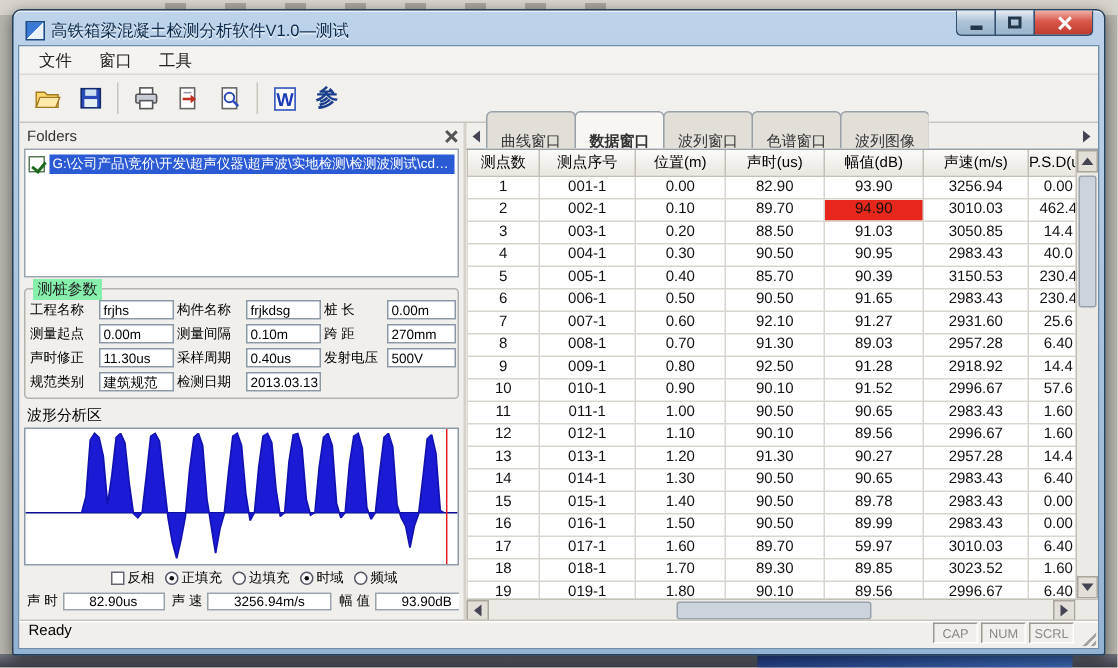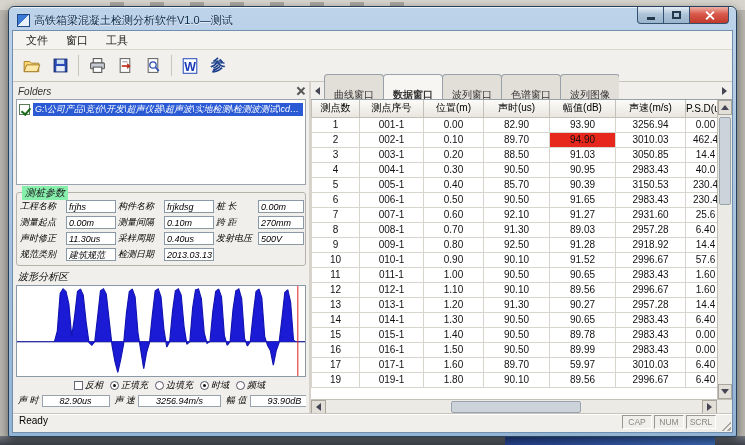--- a/index.html
+++ b/index.html
@@ -42,21 +42,21 @@
 
   .toolbar { height:32px; background:#f2f0ec; border-bottom:1px solid #c9c5bd; display:flex; align-items:center; padding-left:5px; }
   .tbtn { width:28px; height:26px; display:flex; align-items:center; justify-content:center; border:1px solid transparent; border-radius:2px; }
   .tsep { width:1px; height:21px; background:#c9c5bd; margin:0 4px; }
   .param-glyph { font-size:15px; font-weight:bold; color:#1b3e8c; }
 
   .main { flex:1; display:flex; min-height:0; }
 
   
   .left-panel { width:298px; flex:none; background:#f0efec; border-right:2px solid #d6d2ca;
-    display:flex; flex-direction:column; padding:1px 3px; position:relative; overflow:hidden;font-style:italic; }
+    display:flex; flex-direction:column; padding:1px 3px; position:relative; overflow:hidden; }
   .folders-header { height:16px; display:flex; align-items:center; font-size:10px; color:#333; padding:0 2px; position:relative; flex:none; }
   .x-icon { position:relative; width:9px; height:9px; }
   .x-icon::before,.x-icon::after { content:""; position:absolute; left:4px; top:0; width:1.6px; height:10px; background:#555; }
   .x-icon::before { transform:rotate(45deg); } .x-icon::after { transform:rotate(-45deg); }
   .panel-close { position:absolute; right:1px; top:3px; }
 
   .tree { height:86px; flex:none; background:#fff; border:1px solid #9aa4ae; overflow:hidden; padding:3px 2px; }
   .tree-item { display:flex; align-items:center; gap:3px; }
   .cbox { width:11px; height:11px; flex:none; background:#fff; border:1px solid #5a7a5a; position:relative; }
   .cbox.checked::after { content:""; position:absolute; left:2.5px; top:0.5px; width:4px; height:7px;
@@ -487,20 +487,29 @@
                 <tr>
                   <td>17</td>
                   <td>017-1</td>
                   <td>1.60</td>
                   <td>89.70</td>
                   <td>59.97</td>
                   <td>3010.03</td>
                   <td>6.40</td>
                 </tr>
                 <tr>
+                  <td>18</td>
+                  <td>018-1</td>
+                  <td>1.70</td>
+                  <td>89.30</td>
+                  <td>89.85</td>
+                  <td>3023.52</td>
+                  <td>1.60</td>
+                </tr>
+                <tr>
                   <td>19</td>
                   <td>019-1</td>
                   <td>1.80</td>
                   <td>90.10</td>
                   <td>89.56</td>
                   <td>2996.67</td>
                   <td>6.40</td>
                 </tr>
               </tbody>
           </table>

